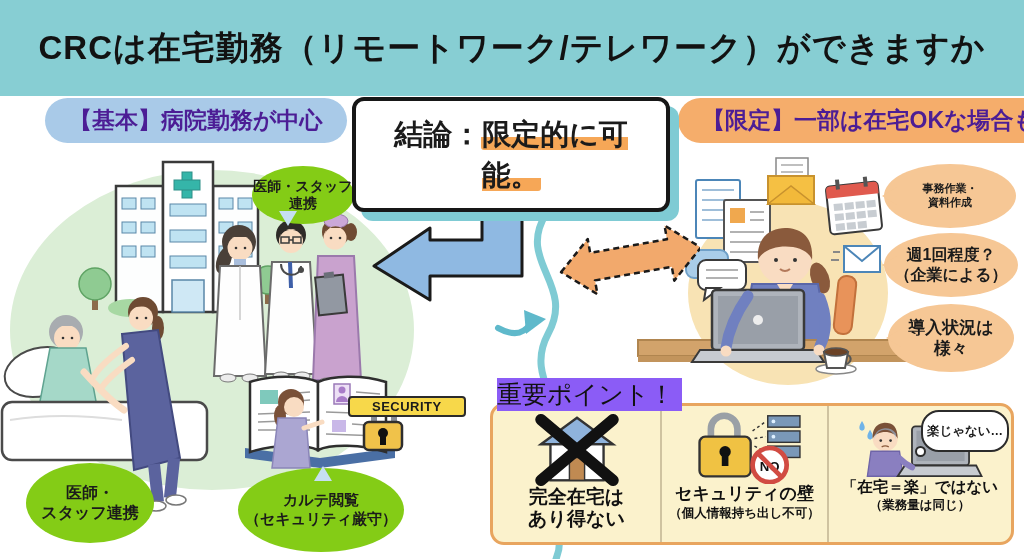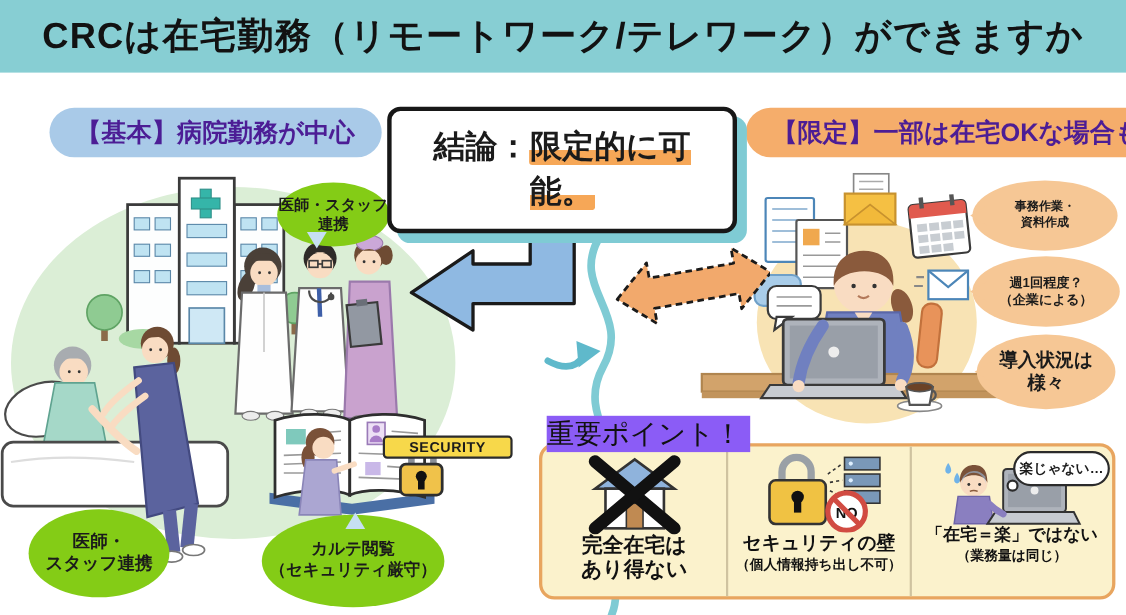--- a/index.html
+++ b/index.html
@@ -1,21 +1,21 @@
 <!DOCTYPE html>
 <html><head>
 <meta charset="utf-8">
 <style>
   html,body{margin:0;padding:0;background:#fff;}
   *{box-sizing:border-box;}
   body{font-family:"Liberation Sans","DejaVu Sans",sans-serif;color:#1b1b1b;}
   .stage{position:relative;width:1024px;height:559px;overflow:hidden;background:#fff;}
 
   
-  .banner{position:absolute;left:0;top:0;width:1024px;height:66px;background:#87CED3;
+  .banner{position:absolute;left:0;top:0;width:1024px;height:96px;background:#87CED3;
           display:flex;align-items:center;justify-content:center;}
   .banner h1{margin:0;font-size:33px;font-weight:bold;color:#121212;letter-spacing:1px;}
 
   
   .badge{position:absolute;font-weight:bold;font-size:23px;color:#4c1d95;
          padding:7px 24px;border-radius:28px;white-space:nowrap;}
   .badge-blue{left:45px;top:98px;background:#A9CAE8;}
   .badge-orange{left:678px;top:98px;background:#F5AD6B;}
 
   
@@ -36,21 +36,21 @@
   .tail-top::before{content:"";position:absolute;top:-11px;left:46%;
           border:9px solid transparent;border-bottom:15px solid var(--bb);}
   .tail-right::before{content:"";position:absolute;right:-11px;top:58%;
           border:9px solid transparent;border-left:15px solid var(--bb);}
 
   .b-staff-top{left:252px;top:166px;width:102px;height:58px;font-size:14px;}
   .b-patient{left:14px;top:248px;width:118px;height:88px;font-size:19px;}
   .b-staff-bottom{left:26px;top:463px;width:128px;height:80px;font-size:16px;}
   .b-chart{left:238px;top:468px;width:166px;height:84px;font-size:15px;}
   .b-tasks{left:884px;top:164px;width:132px;height:64px;font-size:11px;}
-  .b-freq{left:884px;top:233px;width:134px;height:64px;font-size:12px;}
+  .b-freq{left:884px;top:233px;width:134px;height:64px;font-size:16px;}
   .b-adopt{left:888px;top:304px;width:126px;height:68px;font-size:17px;}
 
   
   .security-tag{position:absolute;left:348px;top:396px;background:#F7D84A;border:2px solid #2b2b2b;
                 border-radius:4px;font-weight:bold;font-size:13px;letter-spacing:.5px;padding:1px 22px;z-index:6;}
 
   
   .left-scene{position:absolute;left:0;top:80px;z-index:1;}
   .arrows{position:absolute;left:360px;top:198px;z-index:2;}
   .right-scene{position:absolute;left:630px;top:148px;z-index:1;}
@@ -63,21 +63,21 @@
   .pt-col{flex:0 0 167px;display:flex;flex-direction:column;align-items:center;justify-content:flex-start;
           padding-top:6px;position:relative;}
   .pt-col + .pt-col{border-left:2px solid #CFC3A0;}
   .pt-col3{flex:0 0 184px;}
   .pt-title{font-weight:bold;text-align:center;white-space:pre-line;line-height:1.15;color:#111;}
   .pt-sub{font-weight:bold;text-align:center;font-size:12.5px;color:#111;margin-top:1px;}
   .t1{font-size:19px;}
   .t2{font-size:17px;}
   .t3{font-size:15.5px;}
   .pt-iconwrap{position:relative;width:100%;display:flex;justify-content:center;}
-  .thought{position:absolute;right:2px;top:-2px;width:88px;height:32px;border:2px solid #2b2b2b;border-radius:18px;
+  .thought{position:absolute;right:2px;top:-2px;width:88px;height:42px;border:2px solid #2b2b2b;border-radius:18px;
            background:#fff;display:flex;align-items:center;justify-content:center;font-size:12.5px;font-weight:bold;}
   .thought::after{content:"";position:absolute;left:-8px;bottom:-7px;width:7px;height:7px;border-radius:50%;
            background:#fff;border:2px solid #2b2b2b;}
 </style>
 </head>
 <body>
 
 <div class="stage">
 
   <header class="banner">

